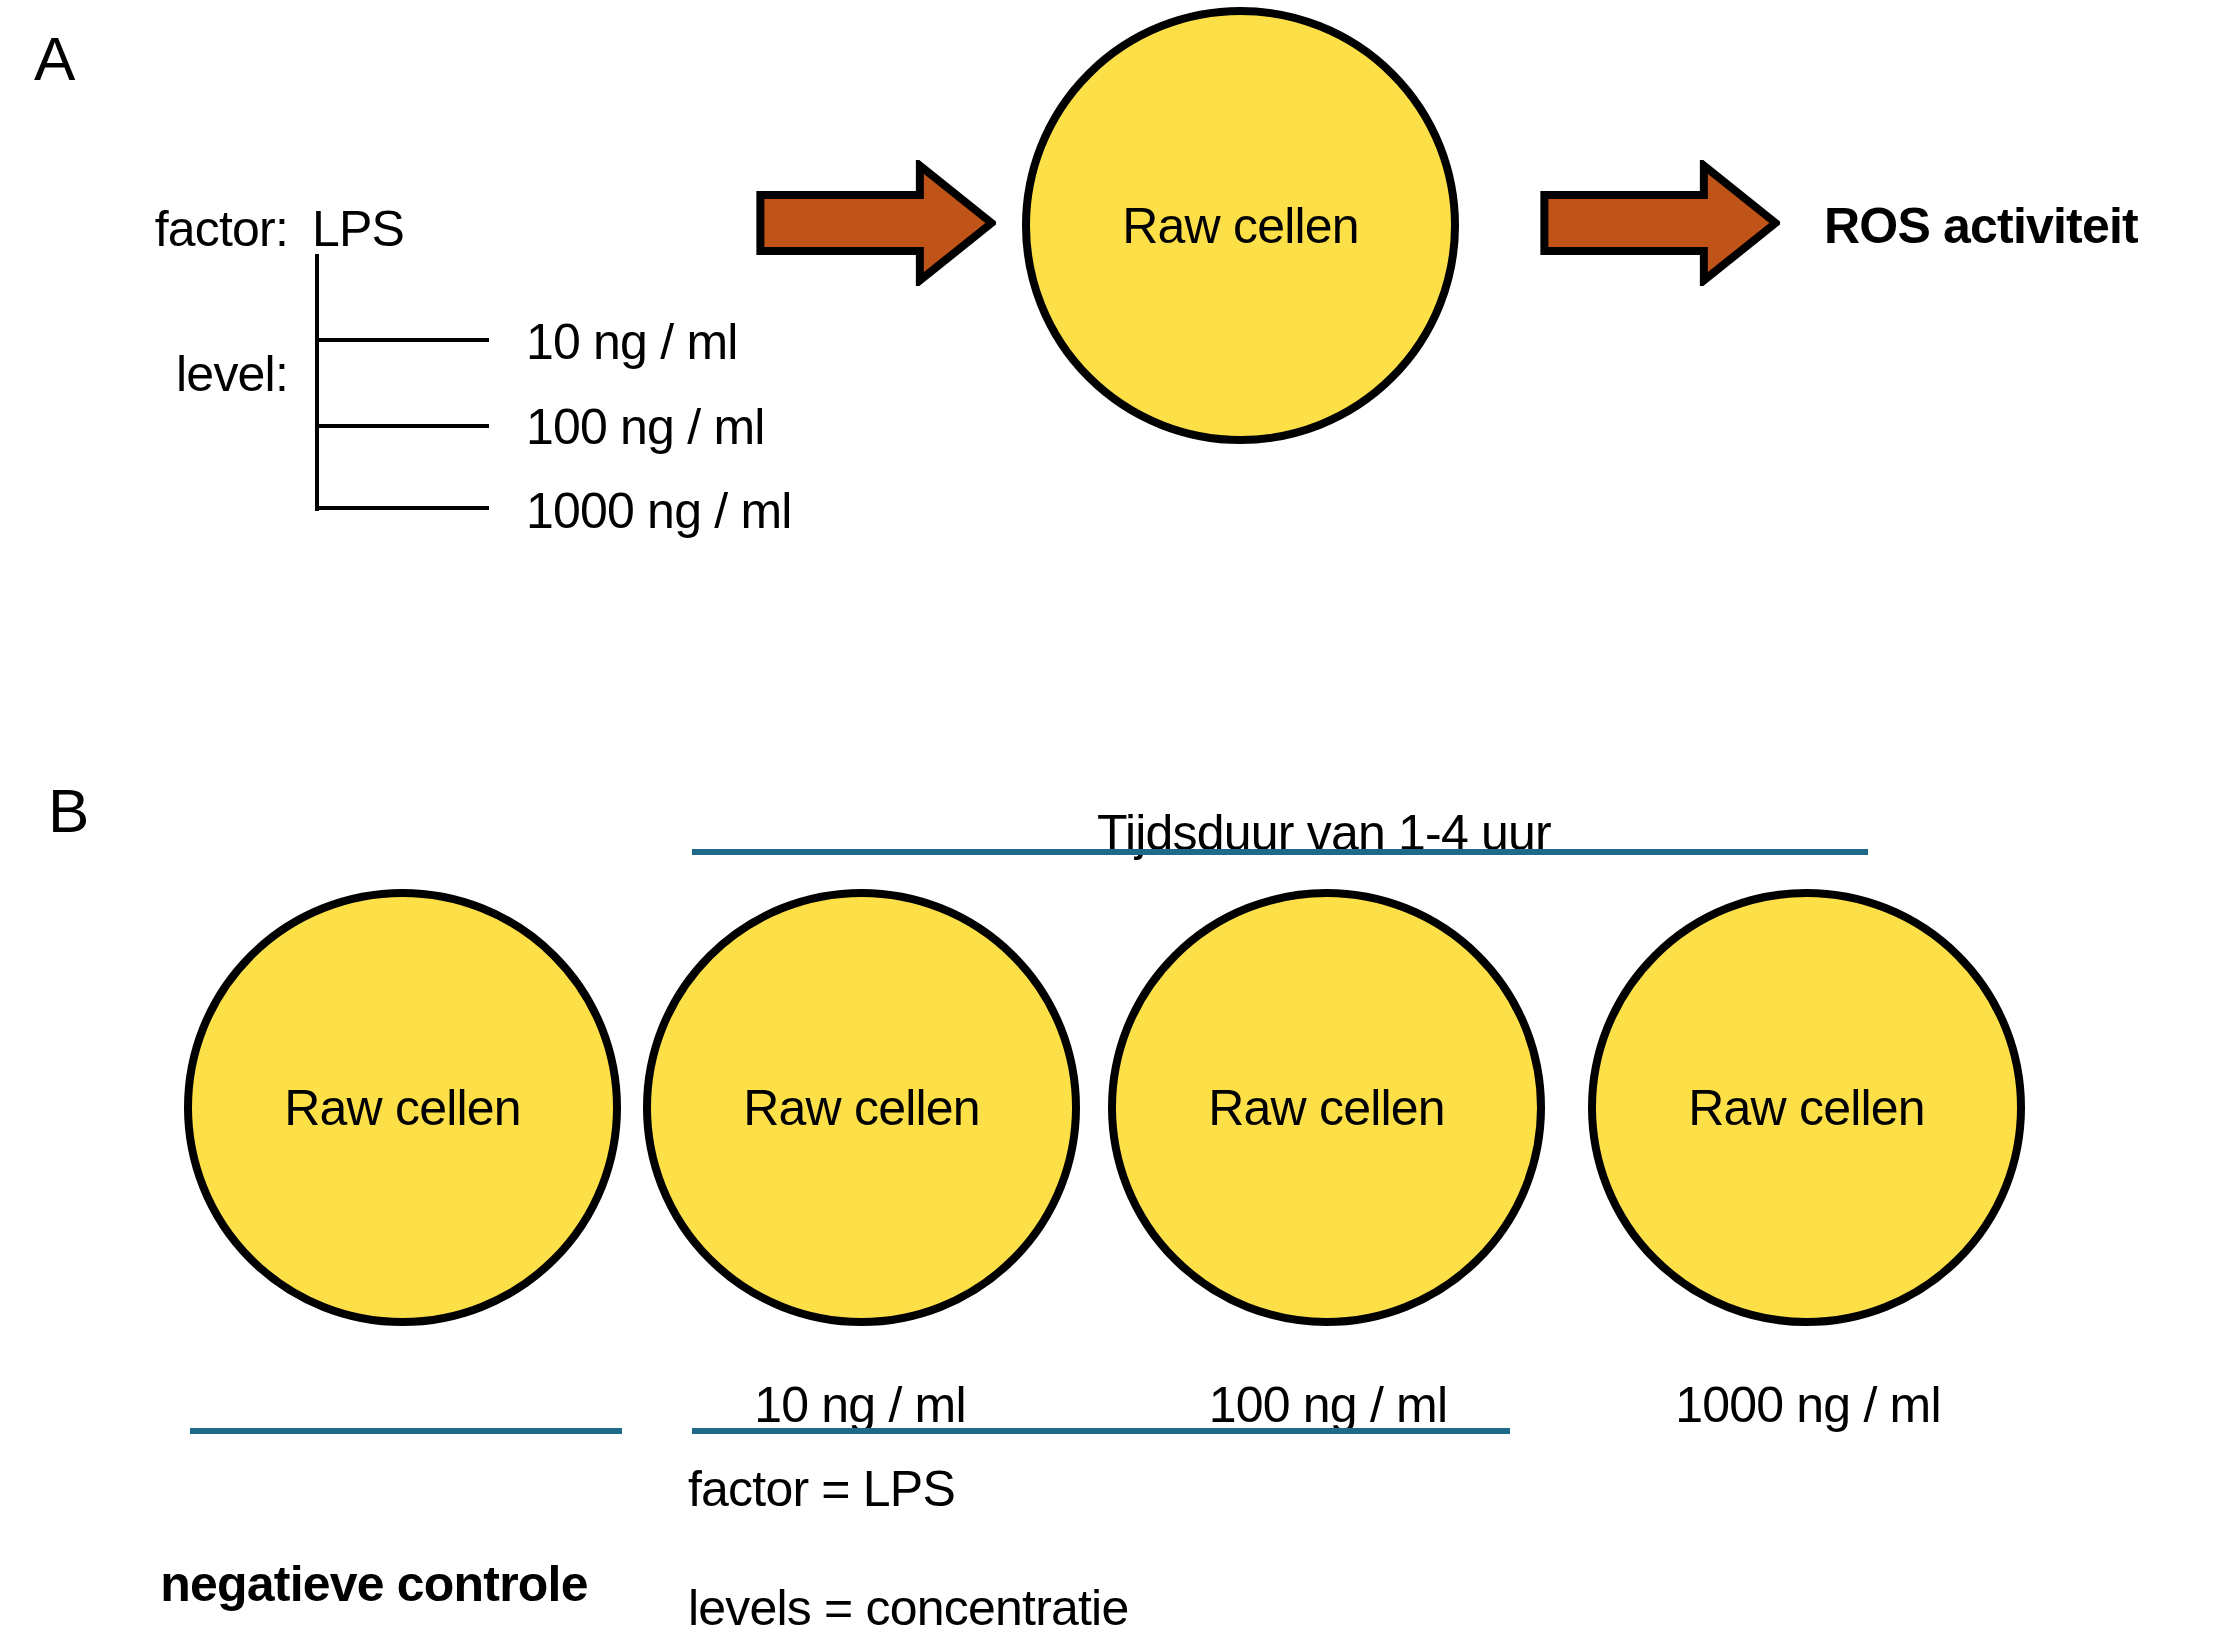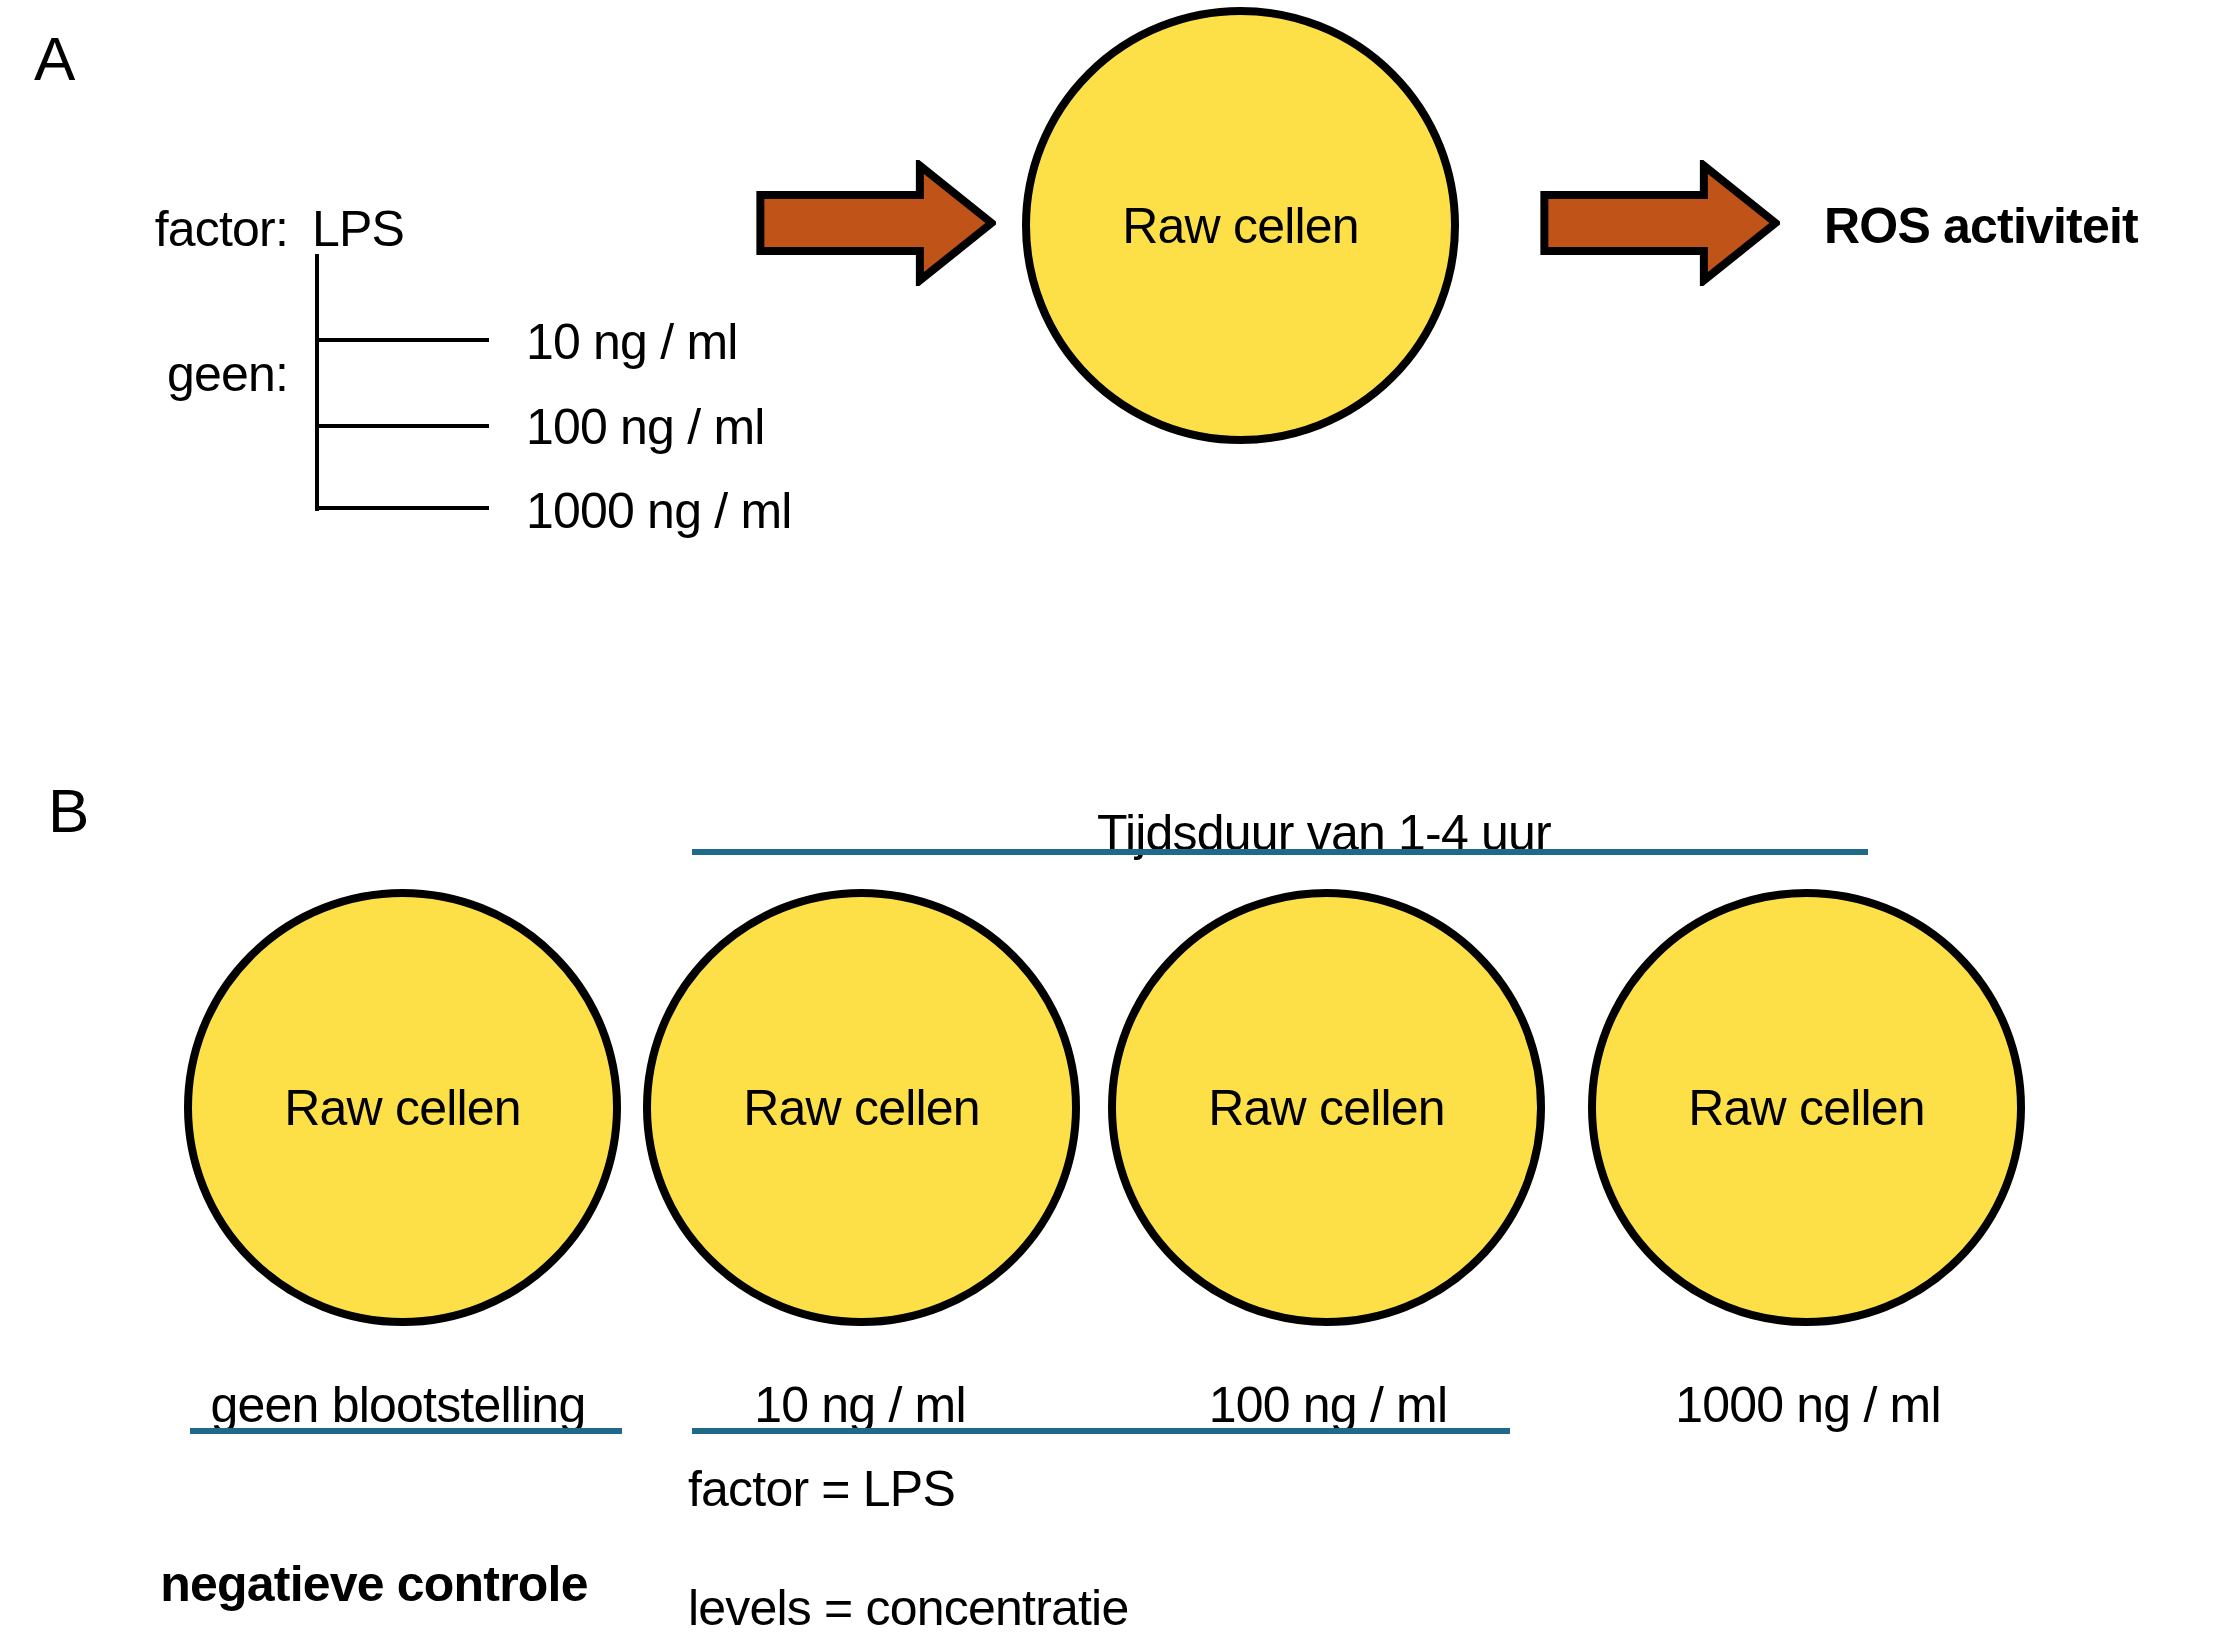--- a/index.html
+++ b/index.html
@@ -49,21 +49,21 @@
 </head>
 <body>
 
 <div id="canvas">
 
   <div class="abs panel-letter" style="left:34px; top:28px;">A</div>
 
   <div class="abs txt anch-right" style="left:288px; top:229px;">factor:</div>
   <div class="abs txt anch-left" style="left:312px; top:229px;">LPS</div>
 
-  <div class="abs txt anch-right" style="left:288px; top:374px;">geen:</div>
+  <div class="abs txt anch-right" style="left:288px; top:374px;">level:</div>
 
   <div class="abs tree-line" style="left:315px; top:254px; width:4px; height:257px;"></div>
   <div class="abs tree-line" style="left:315px; top:338px; width:174px; height:4px;"></div>
   <div class="abs tree-line" style="left:315px; top:424px; width:174px; height:4px;"></div>
   <div class="abs tree-line" style="left:315px; top:506px; width:174px; height:4px;"></div>
 
   <div class="abs txt anch-left" style="left:526px; top:342px;">10 ng / ml</div>
   <div class="abs txt anch-left" style="left:526px; top:427px;">100 ng / ml</div>
   <div class="abs txt anch-left" style="left:526px; top:511px;">1000 ng / ml</div>
 
@@ -92,21 +92,20 @@
   <div class="abs circle" style="left:643px; top:889px;">
     <span class="txt">Raw cellen</span>
   </div>
   <div class="abs circle" style="left:1108px; top:889px;">
     <span class="txt">Raw cellen</span>
   </div>
   <div class="abs circle" style="left:1588px; top:889px;">
     <span class="txt">Raw cellen</span>
   </div>
 
-  <div class="abs txt anch-center" style="left:398px; top:1381px;">geen blootstelling</div>
   <div class="abs txt anch-center" style="left:860px; top:1381px;">10 ng / ml</div>
   <div class="abs txt anch-center" style="left:1328px; top:1381px;">100 ng / ml</div>
   <div class="abs txt anch-center" style="left:1808px; top:1381px;">1000 ng / ml</div>
 
   <div class="abs blue-line" style="left: 190px; top: 1428px; width: 432px; background-color: rgb(31, 106, 139);"></div>
   <div class="abs blue-line" style="left: 692px; top: 1428px; width: 818px; background-color: rgb(31, 106, 139);"></div>
 
   <div class="abs txt bold anch-center" style="left:374px; top:1560px;">negatieve controle</div>
   <div class="abs txt anch-left" style="left:688px; top:1489px;">factor = LPS</div>
   <div class="abs txt anch-left" style="left:688px; top:1608px;">levels = concentratie</div>

